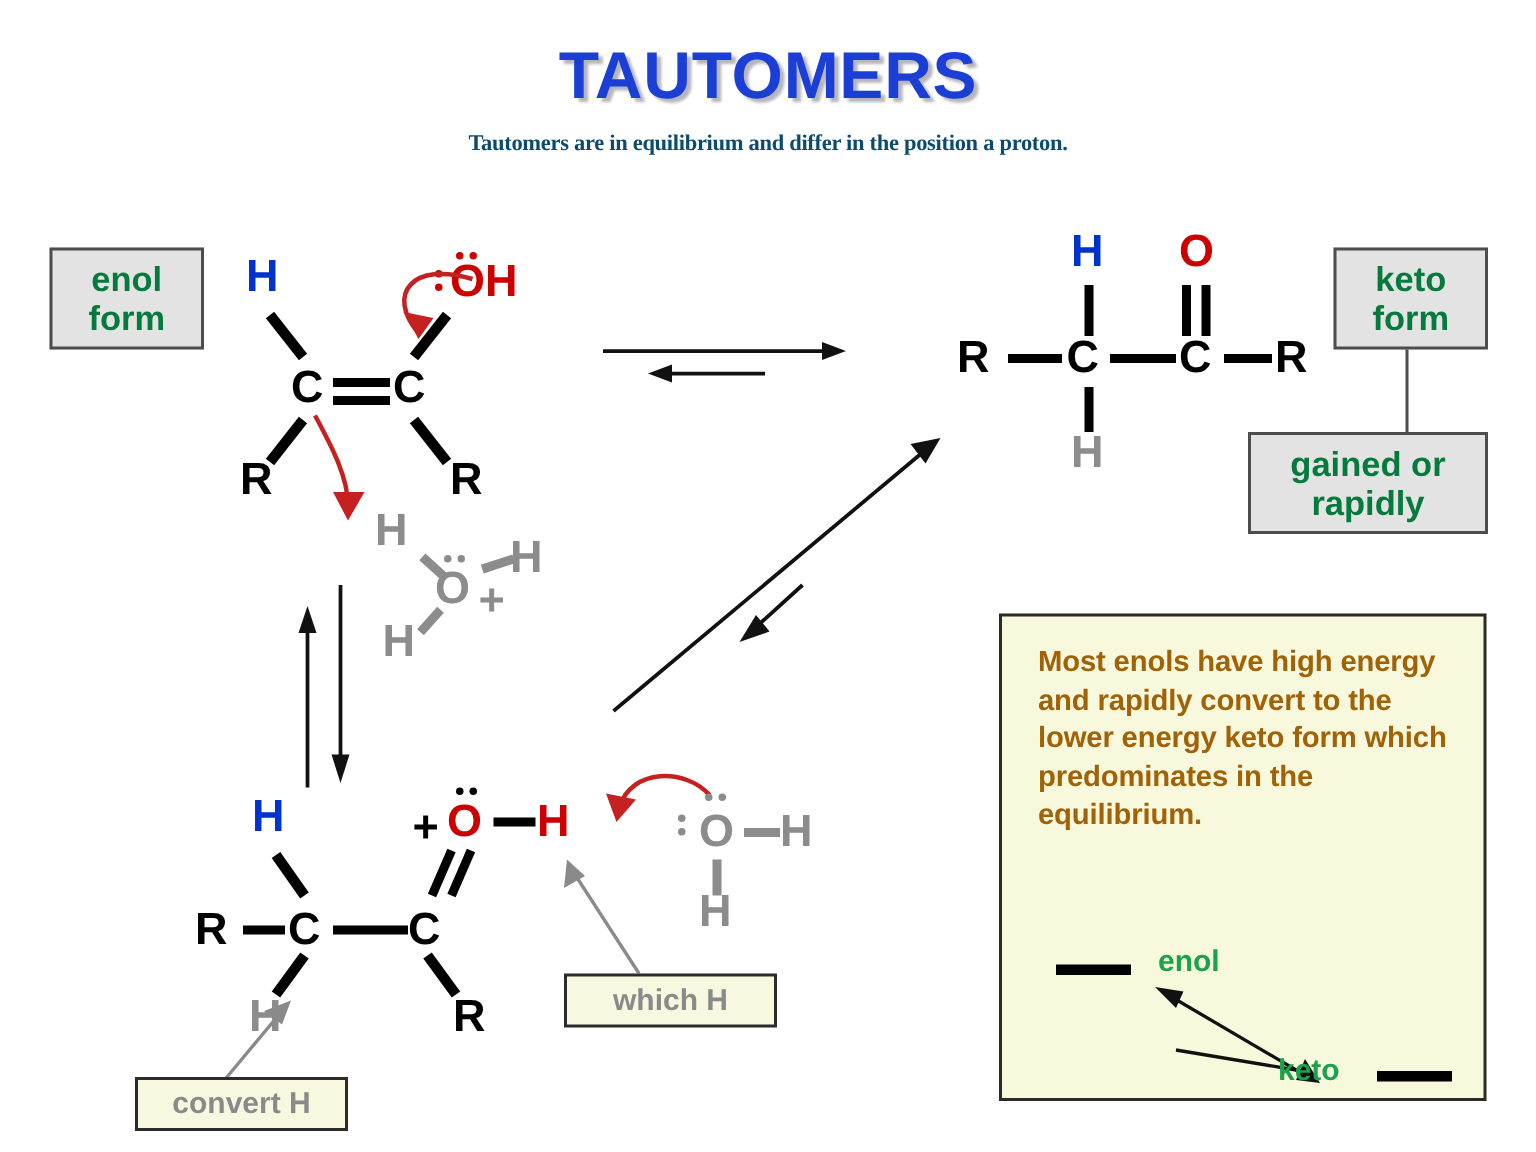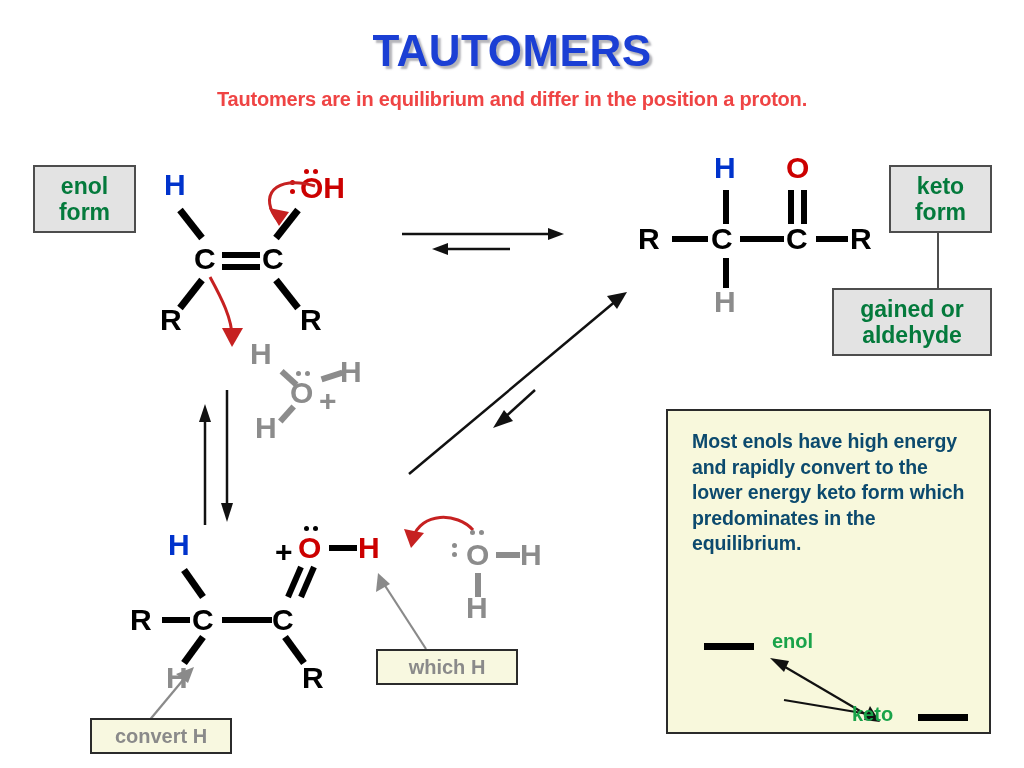--- a/index.html
+++ b/index.html
@@ -22,24 +22,25 @@
     text-align: center;
     font-size: 44px;
     font-weight: bold;
     color: #1b3fd4;
     letter-spacing: 0.5px;
     text-shadow: 3px 3px 2px rgba(120,120,130,0.55);
   }
   #subtitle {
     left: 0; top: 88px; width: 1024px;
     text-align: center;
-    font-size: 20px;
-    font-weight: bold;
-    color: #ef4444;
+    font-size: 15px;
+    font-weight: bold;
+    color: #0c4a6e;
     letter-spacing: -0.2px;
+    font-family: Liberation Serif, serif;
   }
 
   
   .gbox {
     background: #e3e3e3;
     border: 2px solid #4d4d4d;
     color: #047a3c;
     font-weight: bold;
     font-size: 23px;
     line-height: 26px;
@@ -98,21 +99,21 @@
 
   
   #notebox {
     background: #f8f8dc;
     border: 2px solid #2b2b2b;
     box-sizing: border-box;
   }
   #notetext {
     font-size: 19.5px;
     font-weight: bold;
-    color: #0c4a6e;
+    color: #a16207;
     line-height: 25.5px;
     letter-spacing: -0.1px;
   }
   .enlabel {
     font-size: 20px;
     font-weight: bold;
     color: #1aa34a;
   }
   .enbar { background: #000000; height: 7px; }
 
@@ -224,21 +225,21 @@
   <div class="abs atom gray" style="left:84px; top:137px;">H</div>
 </div>
 
 <div class="abs gbox" style="left:889px; top:165px; width:103px; height:68px;">
   <span>keto</span>
   <span>form</span>
 </div>
 <div class="abs" style="left:937px; top:233px; width:2px; height:55px; background:#4d4d4d;"></div>
 <div class="abs gbox" style="left:832px; top:288px; width:160px; height:68px; font-size:23px;">
   <span>gained or</span>
-  <span>aldehyde</span>
+  <span>rapidly</span>
 </div>
 
 <div class="abs" style="left:130px; top:525px; width:260px; height:170px;">
 
   <div class="abs atom blue" style="left:38px; top:5px;">H</div>
   <svg class="abs" style="left:0; top:0; width:260px; height:170px;">
     <line x1="54" y1="45" x2="73" y2="72" stroke="#000" stroke-width="7"></line>
     <line x1="73" y1="112" x2="54" y2="138" stroke="#000" stroke-width="7"></line>
     <line x1="155" y1="112" x2="174" y2="138" stroke="#000" stroke-width="7"></line>
   </svg>

